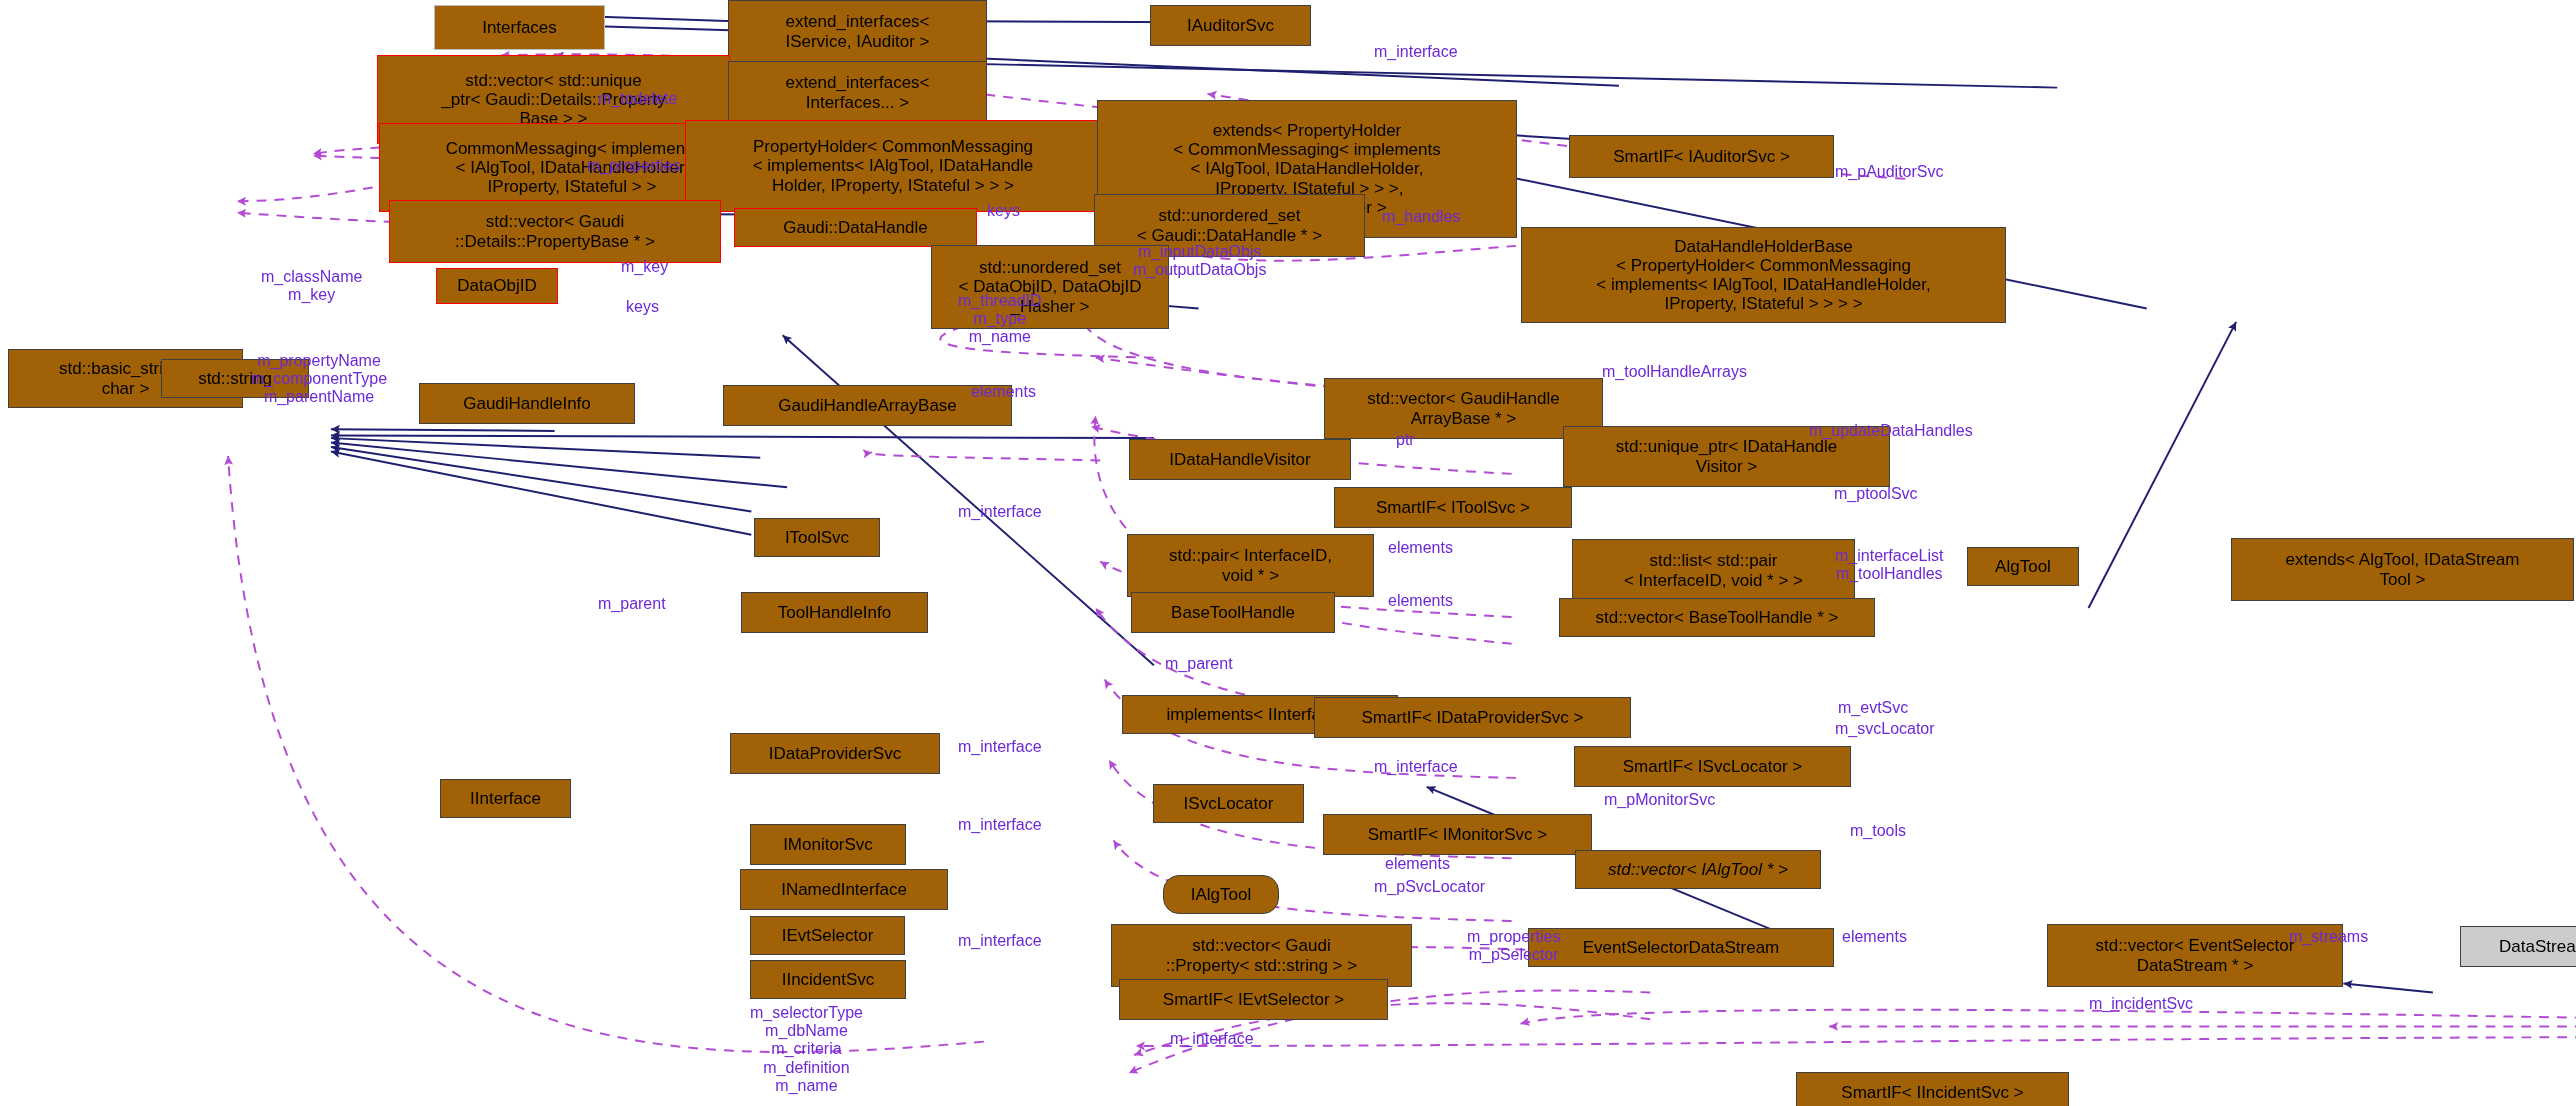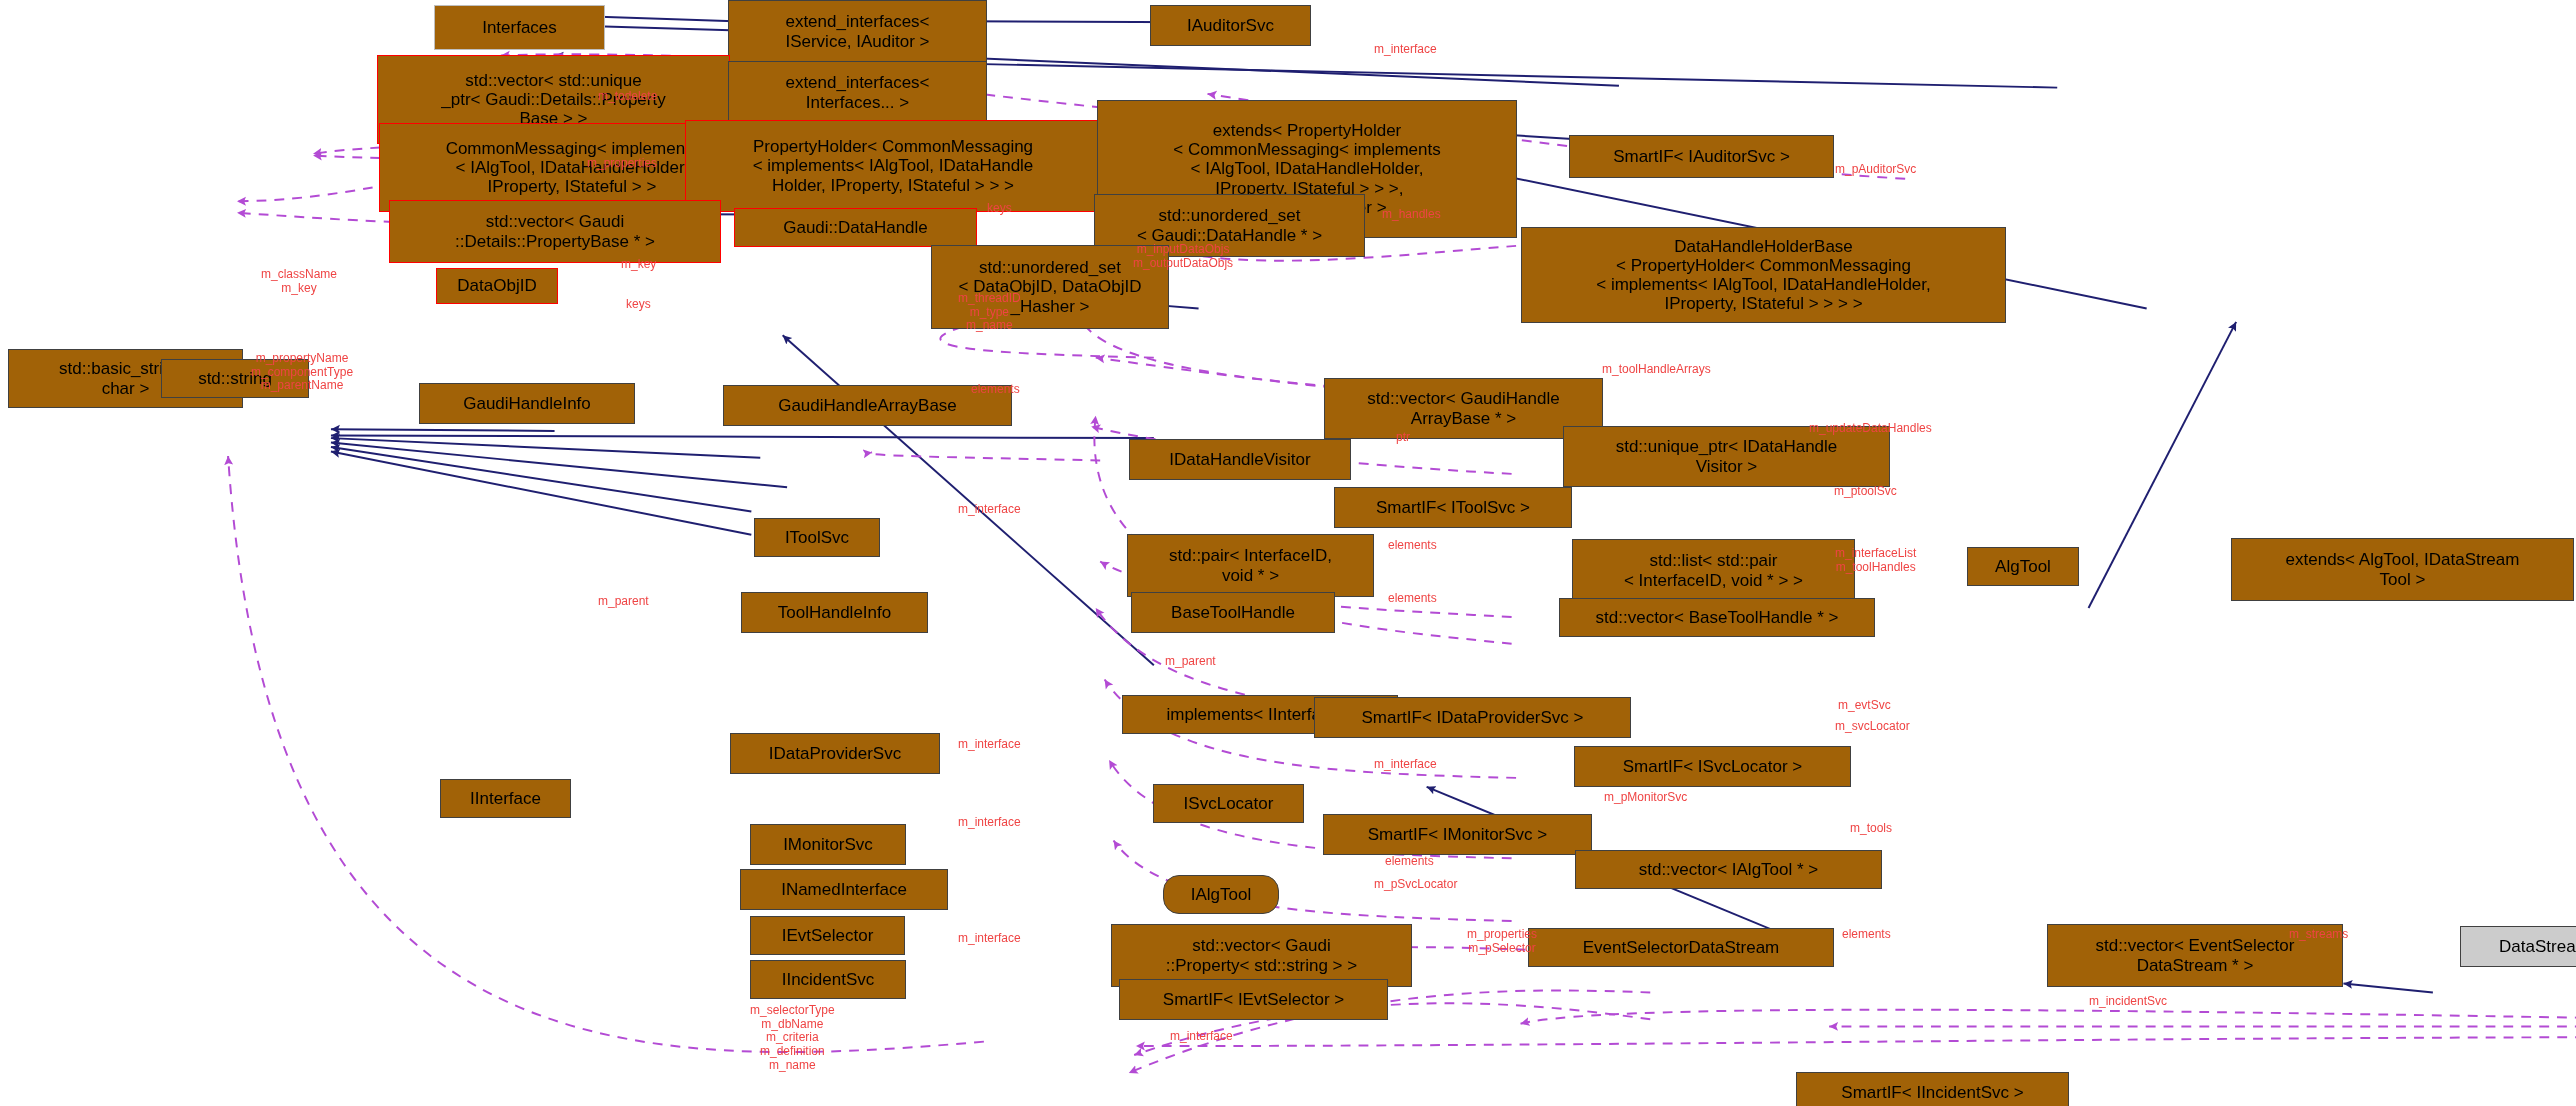--- a/index.html
+++ b/index.html
@@ -18,22 +18,22 @@
     white-space:pre;
     padding:0.9px 4.5px;
     z-index:5;
   }
   .b-grey{border:1.8px solid #404040;}
   .b-red{border:1.8px solid #ff0000;}
   .b-light{border:1.8px solid #bfbfbf;}
   .focus{background:#cccccc;border:1.8px solid #404040;}
   .elabel{
     position:absolute;
-    font-size:12px;
-    color:#ef4444;
+    font-size:16px;
+    color:#6d28d9;
     white-space:pre;
     text-align:center;
     line-height:1.14;
     z-index:6;
   }
 </style>
 </head>
 <body>
 
 <div id="canvas">
@@ -165,21 +165,21 @@
       <div class="node b-grey" style="left: 1131px; top: 592px; width: 204px; min-height: 41px;">BaseToolHandle</div>
       <div class="node b-grey" style="left: 1559px; top: 598px; width: 316px; min-height: 39px;">std::vector&lt; BaseToolHandle * &gt;</div>
       <div class="node b-grey" style="left: 1122px; top: 695px; width: 276px; min-height: 39px;">implements&lt; IInterface &gt;</div>
       <div class="node b-grey" style="left: 1314px; top: 697px; width: 317px; min-height: 41px;">SmartIF&lt; IDataProviderSvc &gt;</div>
       <div class="node b-grey" style="left: 730px; top: 733px; width: 210px; min-height: 41px;">IDataProviderSvc</div>
       <div class="node b-grey" style="left: 1574px; top: 746px; width: 277px; min-height: 41px;">SmartIF&lt; ISvcLocator &gt;</div>
       <div class="node b-grey" style="left: 440px; top: 779px; width: 131px; min-height: 39px; text-align: center;">IInterface</div>
       <div class="node b-grey" style="left: 1153px; top: 784px; width: 151px; min-height: 39px;">ISvcLocator</div>
       <div class="node b-grey" style="left: 750px; top: 824px; width: 156px; min-height: 41px;">IMonitorSvc</div>
       <div class="node b-grey" style="left: 1323px; top: 814px; width: 269px; min-height: 41px;">SmartIF&lt; IMonitorSvc &gt;</div>
-      <div class="node b-grey" style="left: 1575px; top: 850px; width: 307px; min-height: 39px;">std::vector&lt; IAlgTool * &gt;</div>
+      <div class="node b-grey" style="left: 1575px; top: 850px; width: 246px; min-height: 39px; font-style: italic;">std::vector&lt; IAlgTool * &gt;</div>
       <div class="node b-grey" style="left: 740px; top: 869px; width: 208px; min-height: 41px;">INamedInterface</div>
       <div class="node b-grey" style="left: 1163px; top: 875px; width: 116px; min-height: 39px; border-radius: 16px;">IAlgTool</div>
       <div class="node b-grey" style="left: 750px; top: 916px; width: 155px; min-height: 39px;">IEvtSelector</div>
       <div class="node b-grey" style="left: 1111px; top: 924px; width: 301px; min-height: 63px;">std::vector&lt; Gaudi
 ::Property&lt; std::string &gt; &gt;</div>
       <div class="node b-grey" style="left: 1528px; top: 928px; width: 306px; min-height: 39px;">EventSelectorDataStream</div>
       <div class="node b-grey" style="left: 2047px; top: 924px; width: 296px; min-height: 63px;">std::vector&lt; EventSelector
 DataStream * &gt;</div>
       <div class="node focus" style="left: 2460px; top: 926px; width: 200px; min-height: 41px;">DataStreamTool</div>
       <div class="node b-grey" style="left: 750px; top: 960px; width: 156px; min-height: 39px;">IIncidentSvc</div>

